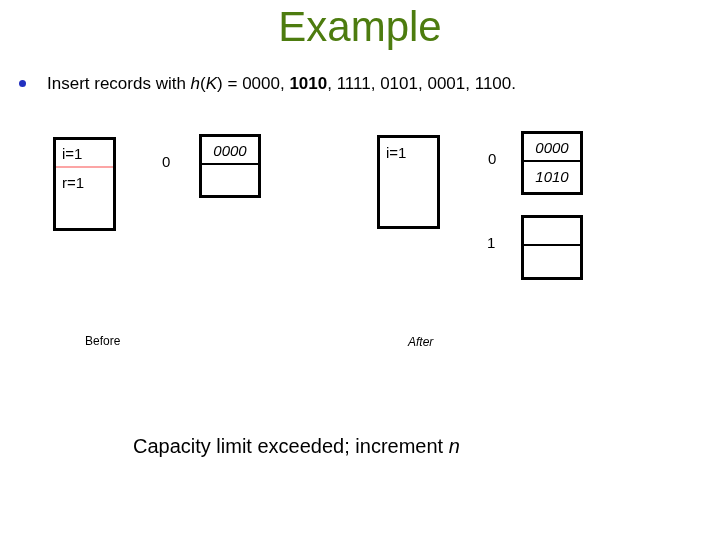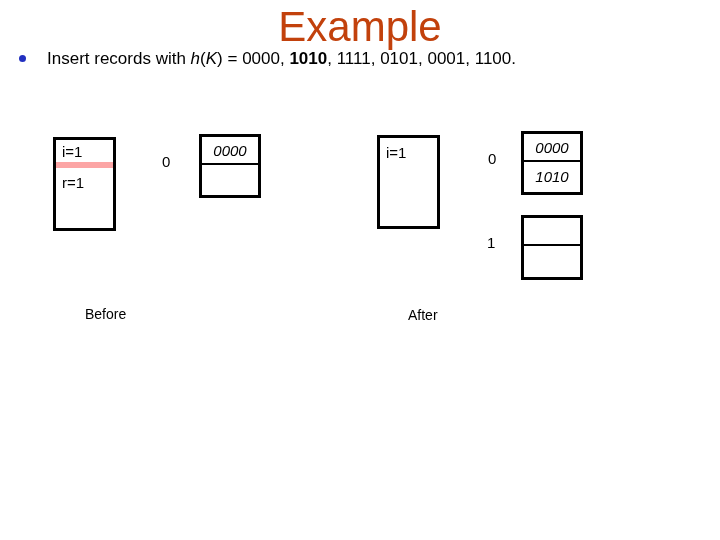--- a/index.html
+++ b/index.html
@@ -15,26 +15,26 @@
     width: 720px; height: 540px;
     background: #ffffff;
     overflow: hidden;
   }
   .title {
     position: absolute;
     top: 1px; left: 0; width: 100%;
     text-align: center;
     font-size: 42px;
     line-height: 52px;
-    color: #c2410c;
+    color: #4d7c0f;
     font-weight: normal;
   }
   .bullet-line {
     position: absolute;
-    top: 48px; left: 19px;
+    top: 73px; left: 19px;
     display: flex;
     align-items: flex-start;
     font-size: 17px;
     line-height: 21px;
     white-space: nowrap;
   }
   .bullet-dot {
     width: 7px; height: 7px;
     border-radius: 50%;
     background: #2230c0;
@@ -45,21 +45,21 @@
   .it { font-style: italic; }
   .bd { font-weight: bold; }
   .state-box {
     position: absolute;
     width: 63px; height: 94px;
     border: 3px solid #000;
     background: #fff;
   }
   .state-cell {
     height: 28px;
-    border-bottom: 6px solid #fca5a5;
+    border-bottom: 2px solid #fca5a5;
     display: flex;
     align-items: center;
     padding-left: 6px;
     font-size: 15px;
   }
   .state-cell:last-child { border-bottom: none; }
   .bucket {
     position: absolute;
     width: 62px; height: 64px;
     border: 3px solid #000;
@@ -74,21 +74,22 @@
     justify-content: center;
     font-size: 15px;
   }
   .bucket-cell:last-child { border-bottom: none; }
   .bucket-index {
     position: absolute;
     font-size: 15px;
   }
   .group-label {
     position: absolute;
-    font-size: 14px;
+    font-size: 12px;
+    margin-top: 28px;
   }
   .caption {
     position: absolute;
     top: 435px; left: 133px;
     font-size: 20px;
     white-space: nowrap;
   }
 </style>
 </head>
 <body>
@@ -127,16 +128,17 @@
     <div class="bucket-cell">1010</div>
   </div>
 
   <div class="bucket-index" style="left:487px; top:234px;">1</div>
 
   <div class="bucket" style="left:521px; top:215px; height:65px;">
     <div class="bucket-cell"></div>
     <div class="bucket-cell"></div>
   </div>
 
-  <div class="group-label" style="left:408px; top:307px;">After</div>
+  <div class="group-label" style="left:408px; top:307px;font-style:italic;">After</div>
 
+  <div class="caption"><span>Capacity limit exceeded; increment </span><span class="it">n</span></div>
 
 </div>
 
 </body></html>

